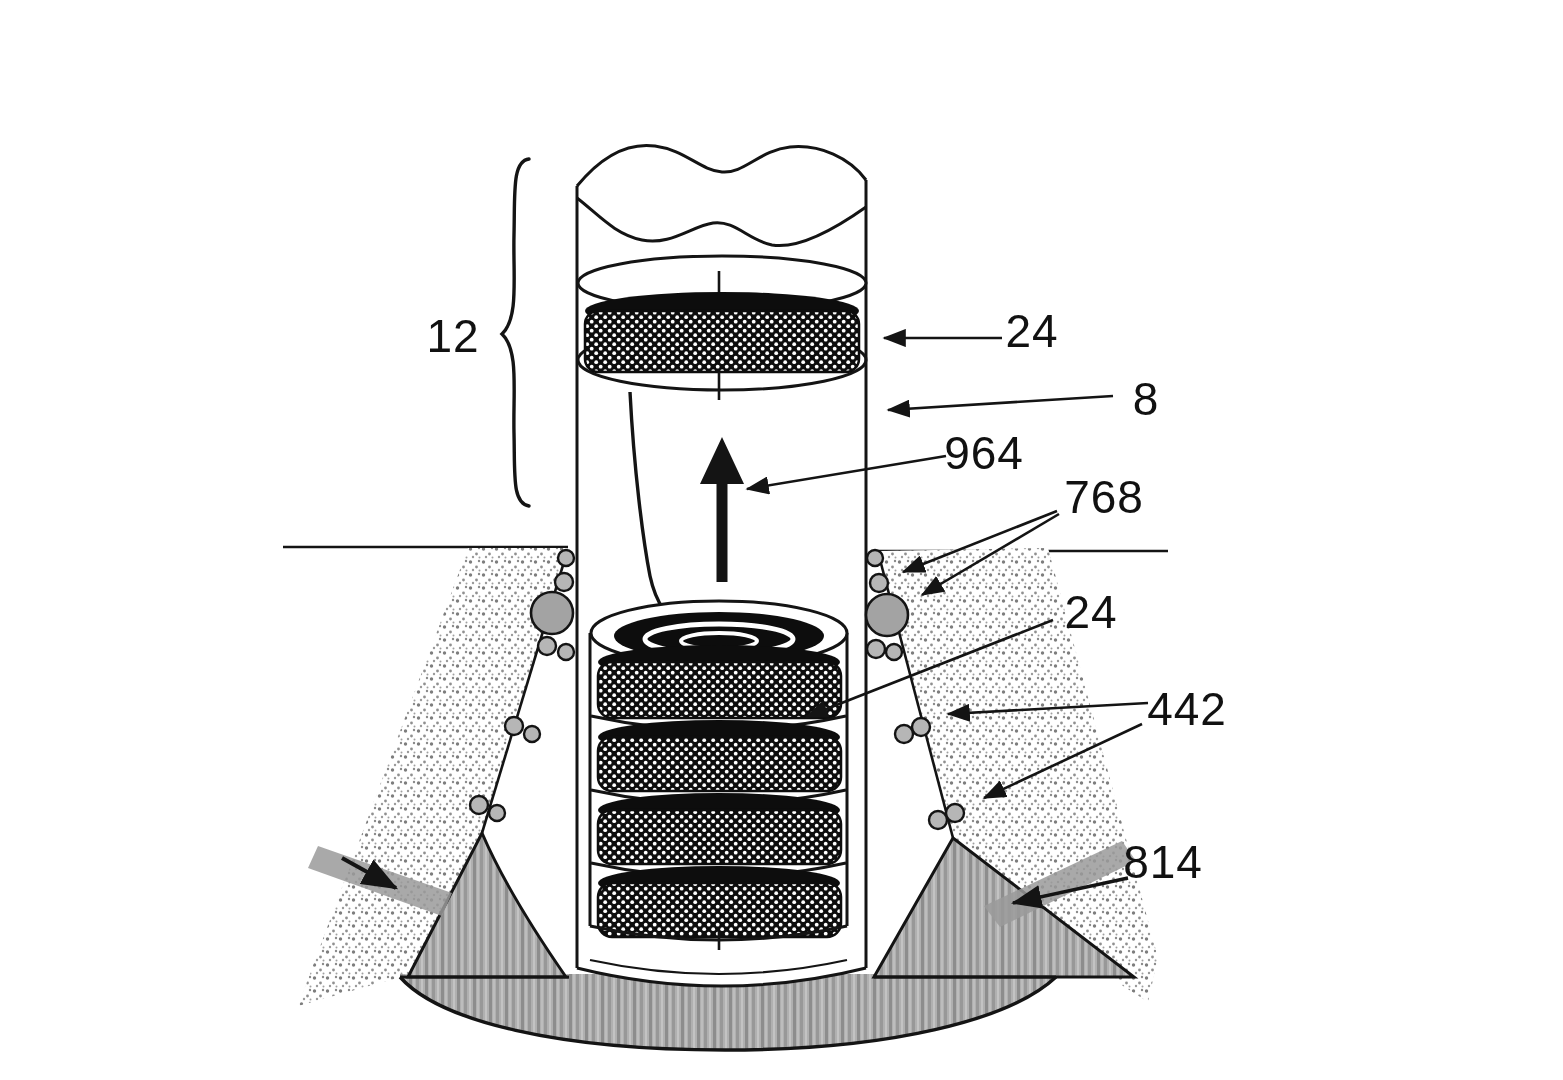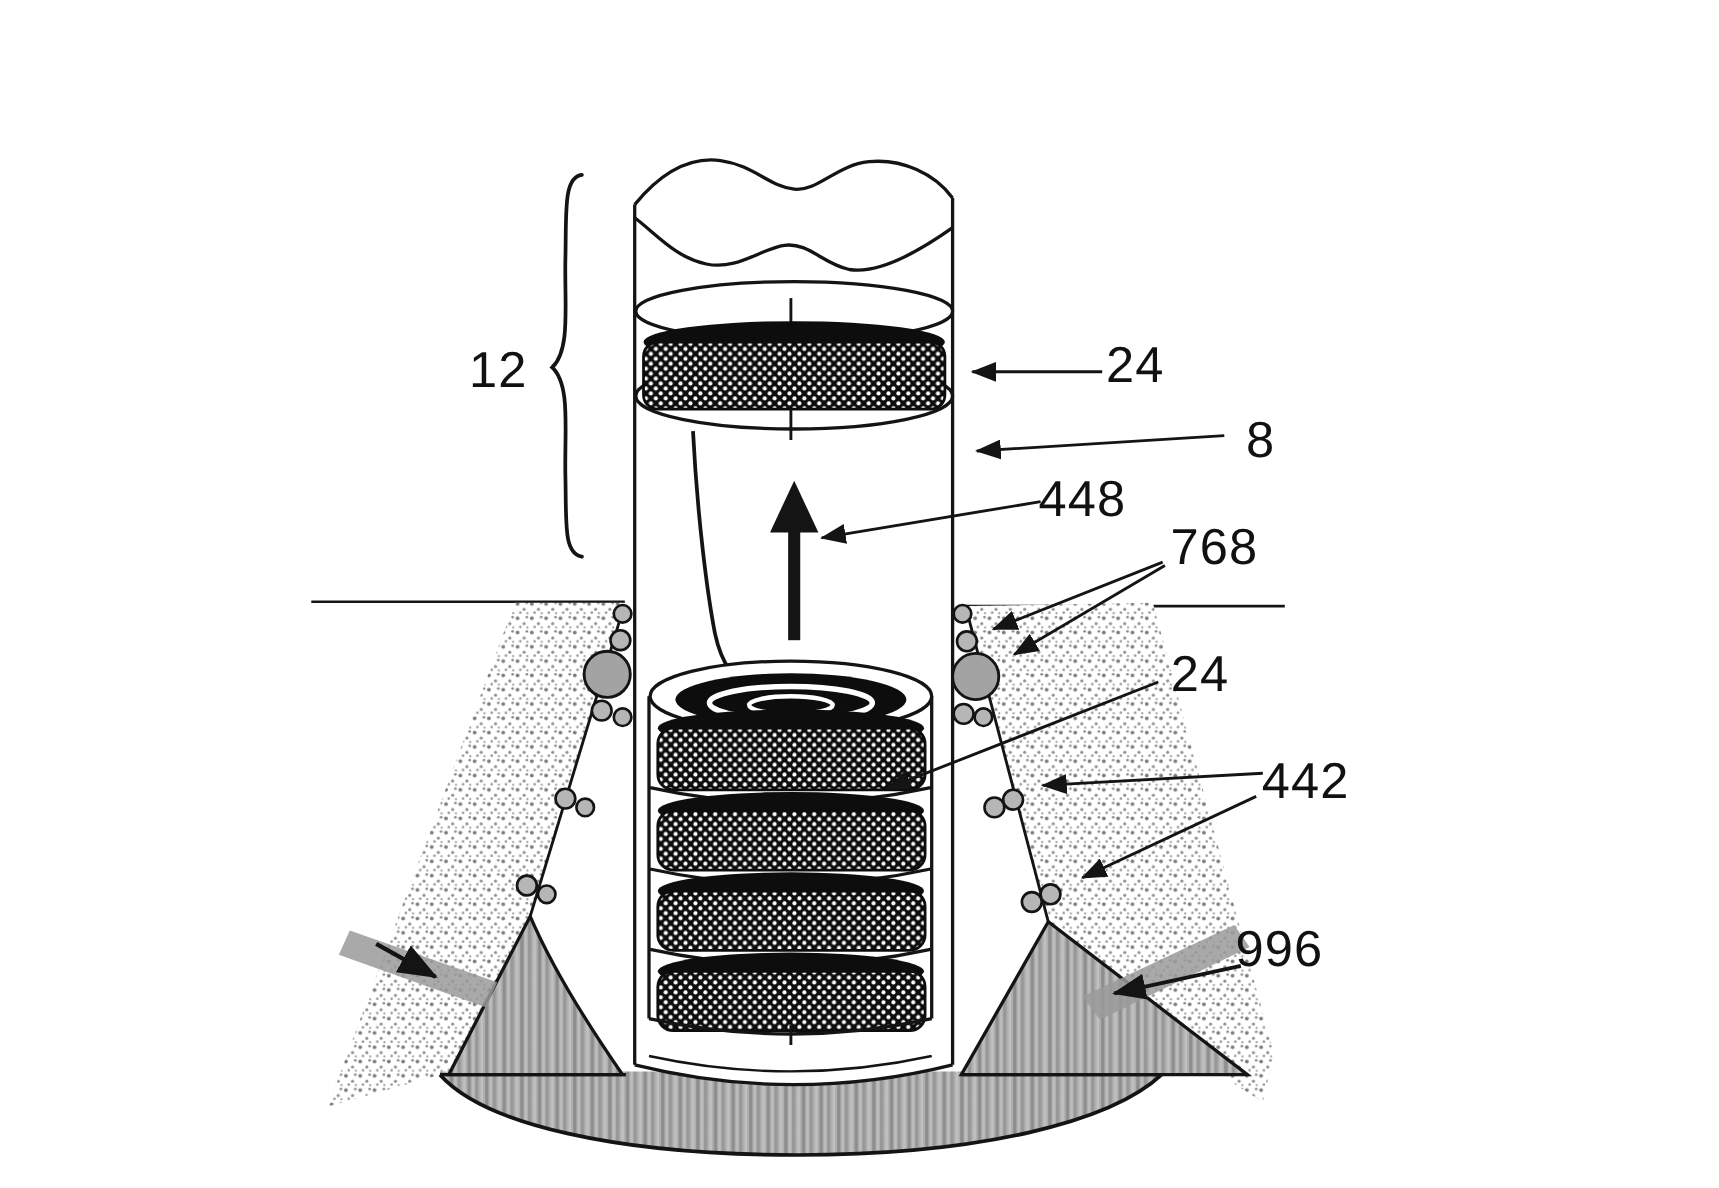--- a/index.html
+++ b/index.html
@@ -199,19 +199,19 @@
   </g>
   <g stroke="#141414" fill="none">
     <line x1="1128" y1="878" x2="1013" y2="903" stroke-width="3.4" marker-end="url(#ah)"></line>
     <line x1="342" y1="858" x2="396" y2="888" stroke-width="4" marker-end="url(#ah)"></line>
   </g>
 </svg>
 
 <div class="lbl" style="left:453px;top:336px">12</div>
 <div class="lbl" style="left:1032px;top:331px">24</div>
 <div class="lbl" style="left:1146px;top:399px">8</div>
-<div class="lbl" style="left:984px;top:453px">448</div>
+<div class="lbl" style="left:984px;top:453px">964</div>
 <div class="lbl" style="left:1104px;top:497px">768</div>
 <div class="lbl" style="left:1091px;top:612px">24</div>
 <div class="lbl" style="left:1187px;top:709px">442</div>
-<div class="lbl" style="left:1163px;top:862px">996</div>
+<div class="lbl" style="left:1163px;top:862px">814</div>
 
 </div>
 
 </body></html>

